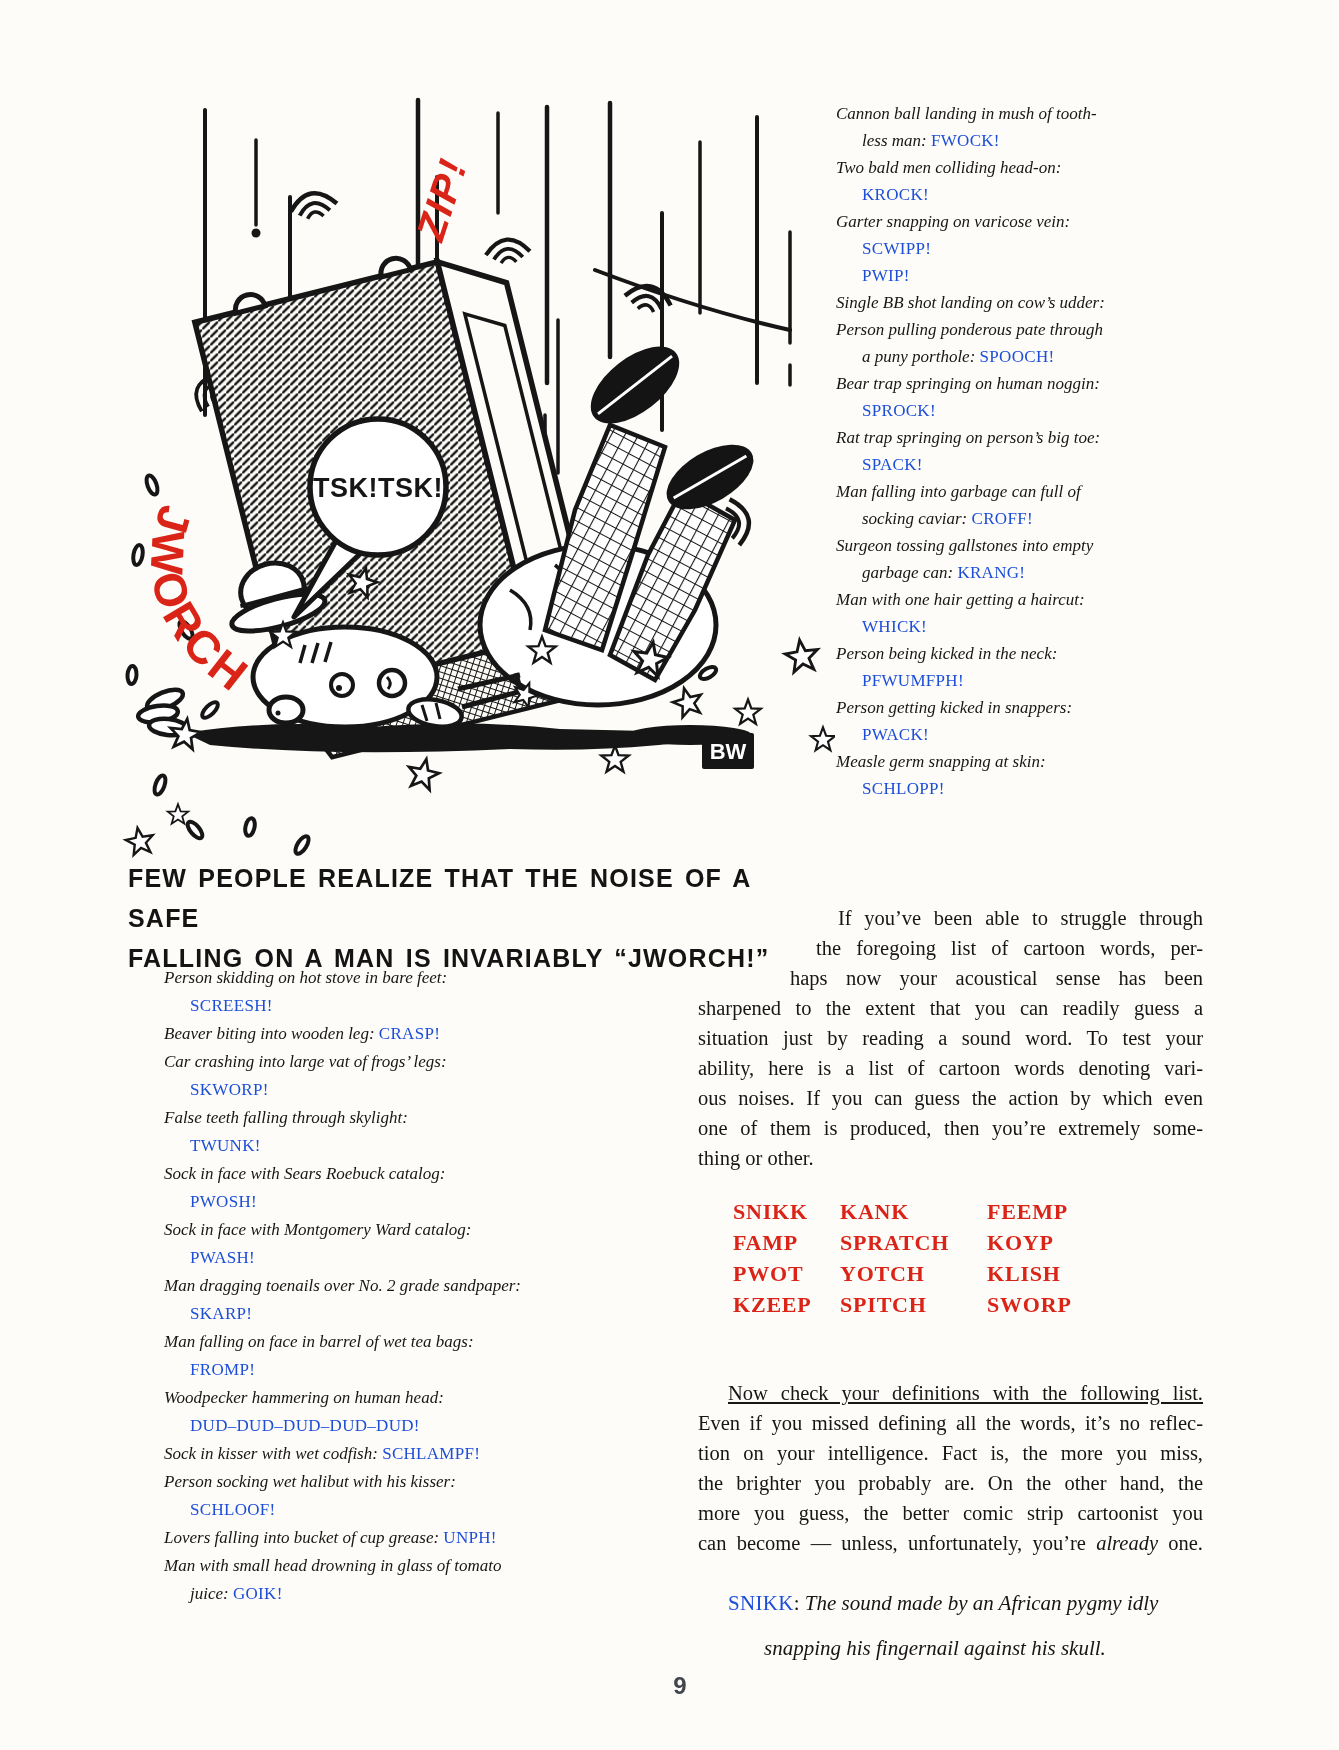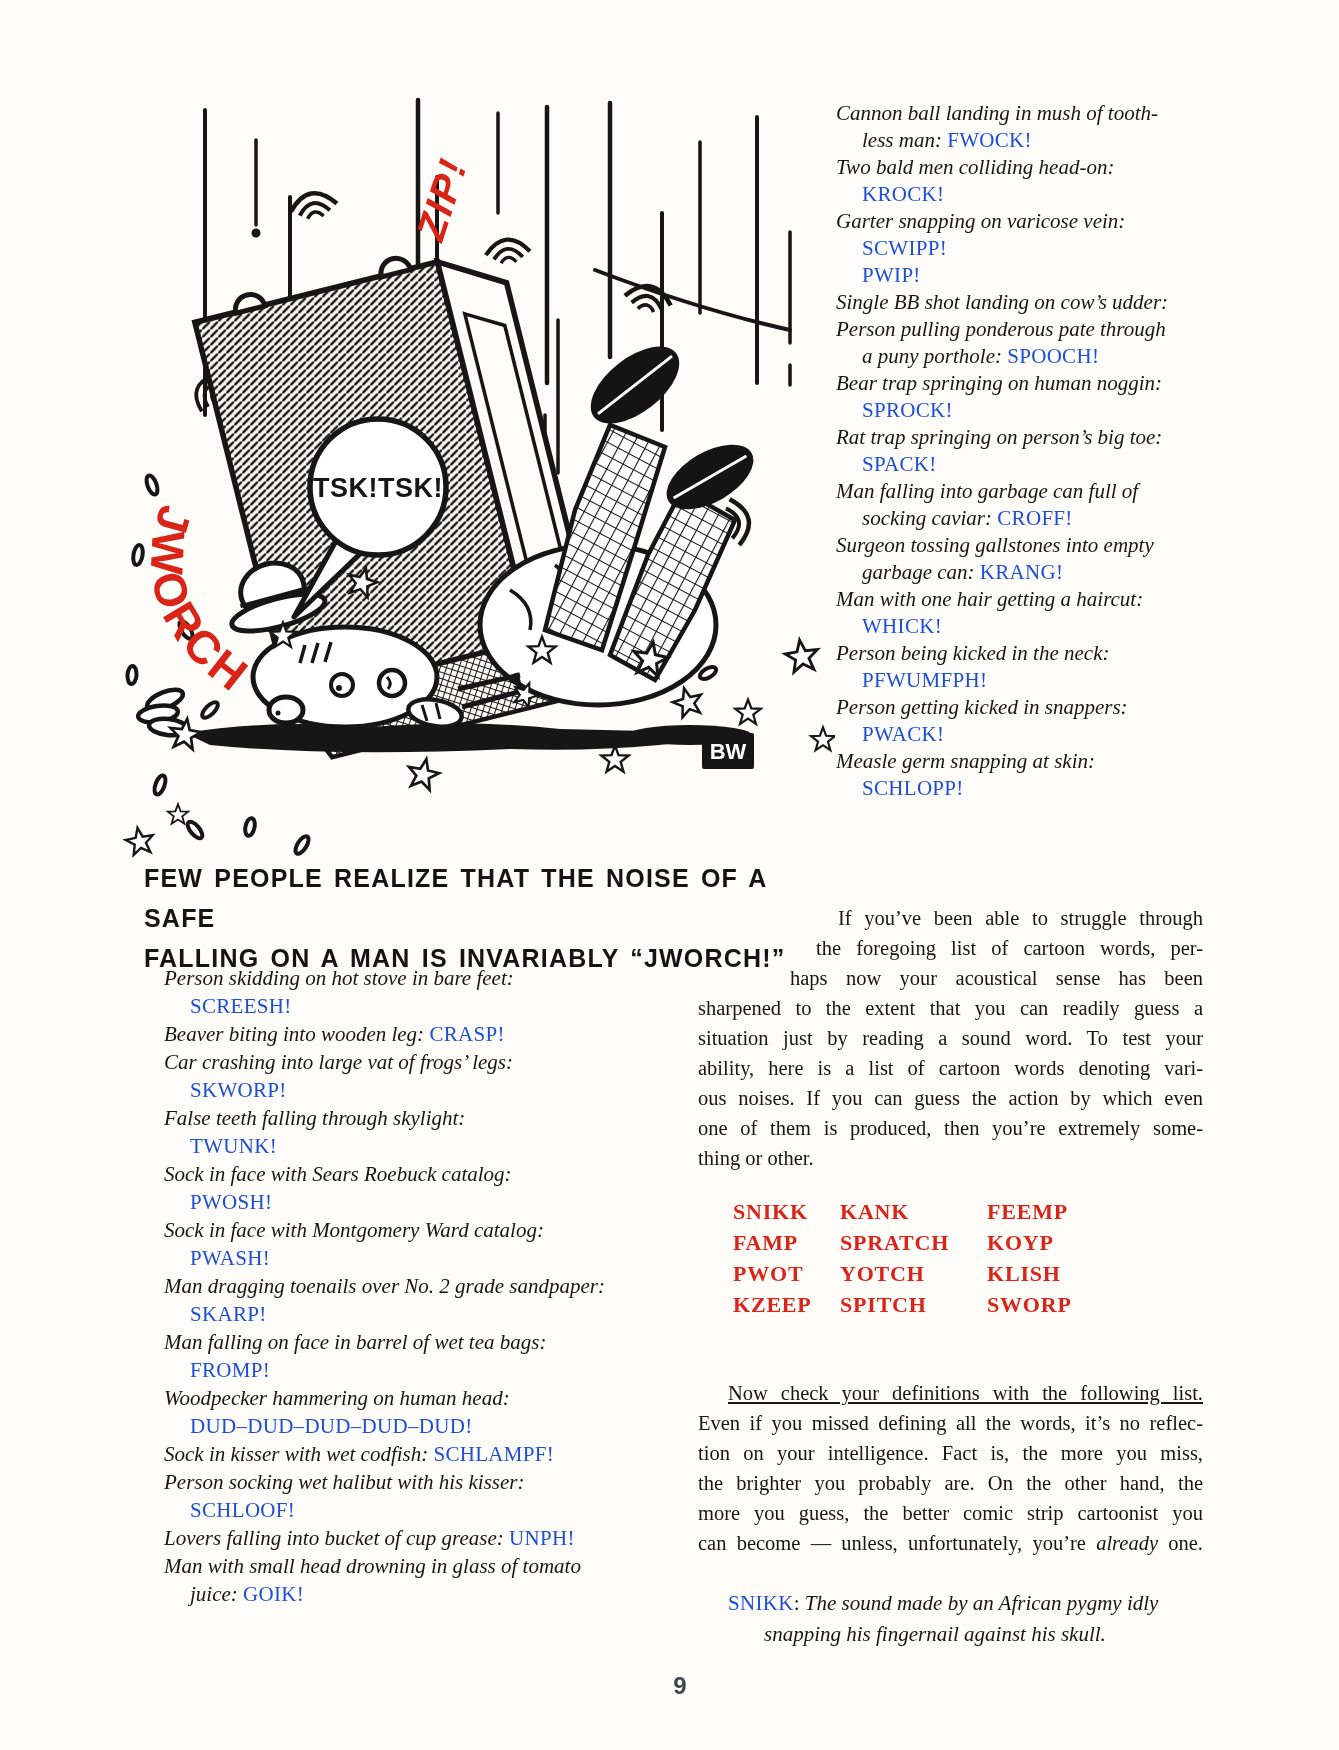--- a/index.html
+++ b/index.html
@@ -9,24 +9,23 @@
     font-family:"Liberation Serif",serif;color:#161616;
   }
   
   #cartoon{position:absolute;left:90px;top:85px;width:745px;height:775px;}
   
   #caption{
     position:absolute;left:128px;top:858px;width:660px;
     font-family:"Liberation Sans",sans-serif;font-weight:bold;
     font-size:25px;line-height:40px;letter-spacing:1.2px;word-spacing:3px;
     color:#141414;
-    margin-left:16px;
   }
   
-  .slist{position:absolute;font-size:21px;}
+  .slist{position:absolute;font-size:17px;}
   #right-list{left:836px;top:100px;width:380px;line-height:27px;}
   #left-list{left:164px;top:964px;width:500px;line-height:28px;}
   .line{white-space:nowrap;}
   .line.cont{margin-left:26px;}
   .s-d,.s-i{font-style:italic;}
   .s-p{font-style:normal;}
   .s-w{color:#1d4ed8;font-weight:normal;font-style:normal;letter-spacing:.3px;}
   
   .para{position:absolute;left:698px;width:505px;font-size:20.5px;line-height:30px;}
   #para1{top:903px;}
@@ -357,17 +356,17 @@
   <div id="para2" class="para">
       <div class="pline j" style="margin-left: 30px; text-decoration: underline;"><span class="s-p">Now check your definitions with the following list.</span></div>
       <div class="pline j"><span class="s-p">Even if you missed defining all the words, it’s no reflec-</span></div>
       <div class="pline j"><span class="s-p">tion on your intelligence. Fact is, the more you miss,</span></div>
       <div class="pline j"><span class="s-p">the brighter you probably are. On the other hand, the</span></div>
       <div class="pline j"><span class="s-p">more you guess, the better comic strip cartoonist you</span></div>
       <div class="pline j"><span class="s-p">can become — unless, unfortunately, you’re </span><span class="s-i">already</span><span class="s-p"> one.</span></div>
     </div>
   <div id="definition">
       <div class="pline" style="margin-left: 30px;"><span class="s-w">SNIKK</span><span class="s-p">: </span><span class="s-i">The sound made by an African pygmy idly</span></div>
-      <div class="pline" style="margin-left: 66px;"><span class="s-i">snapping his fingernail against his skull.</span></div>
+      <div class="pline" style="margin-left: 66px; margin-top: 14px;"><span class="s-i">snapping his fingernail against his skull.</span></div>
     </div>
 
   <div id="page-number">9</div>
 </div>
 
 </body></html>

